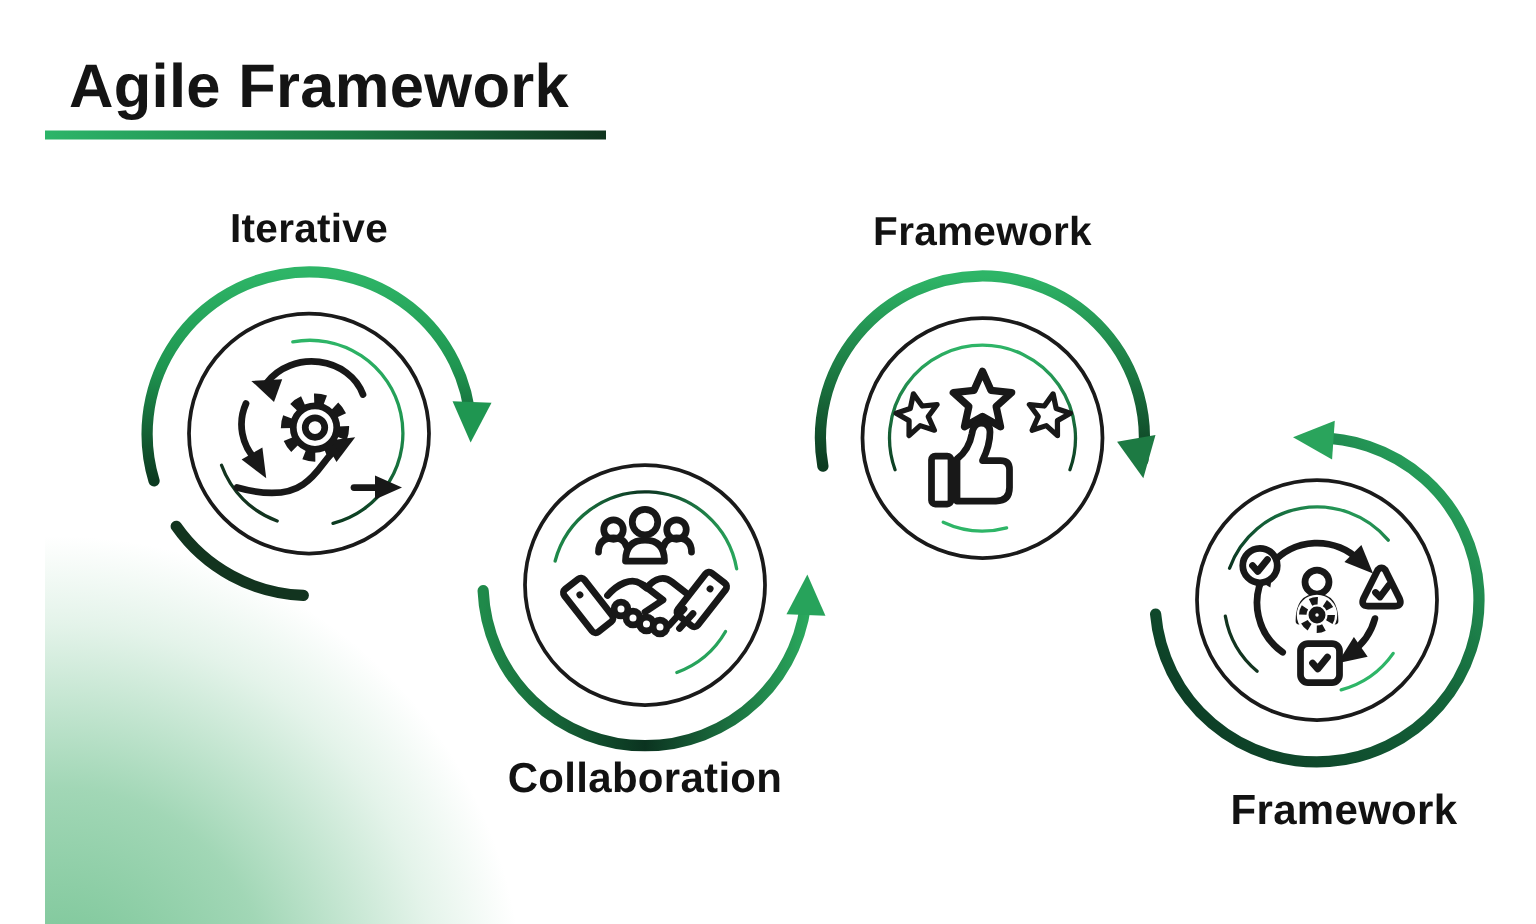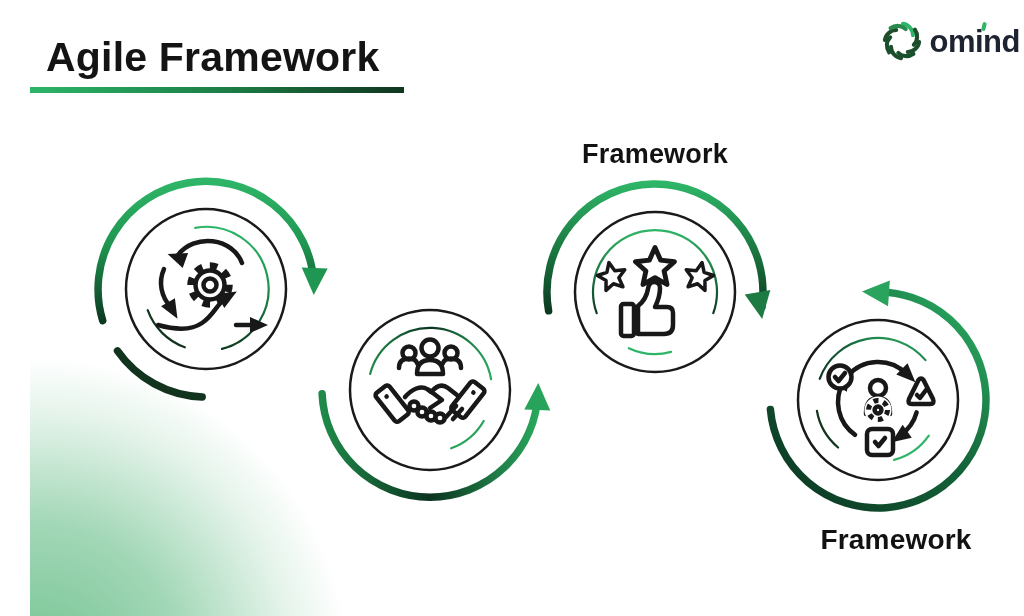--- a/index.html
+++ b/index.html
@@ -45,39 +45,23 @@
 </style>
 </head>
 <body>
 
 <div class="canvas">
   <div class="blob"></div>
 
   <h1 class="title">Agile Framework</h1>
   <div class="title-underline"></div>
 
-  <div class="logo">
-    <svg width="42" height="42" viewBox="0 0 44 44">
-      <g fill="none" stroke-linecap="round" stroke-width="4.2">
-        <path d="M23,4 C29,5 33.5,10 33.5,16" stroke="#2eb567"></path>
-        <path d="M23,4 C29,5 33.5,10 33.5,16" stroke="#1d4d2b" transform="rotate(45 22 22)"></path>
-        <path d="M23,4 C29,5 33.5,10 33.5,16" stroke="#1d4d2b" transform="rotate(90 22 22)"></path>
-        <path d="M23,4 C29,5 33.5,10 33.5,16" stroke="#17502c" transform="rotate(135 22 22)"></path>
-        <path d="M23,4 C29,5 33.5,10 33.5,16" stroke="#1d4d2b" transform="rotate(180 22 22)"></path>
-        <path d="M23,4 C29,5 33.5,10 33.5,16" stroke="#17502c" transform="rotate(225 22 22)"></path>
-        <path d="M23,4 C29,5 33.5,10 33.5,16" stroke="#1d4d2b" transform="rotate(270 22 22)"></path>
-        <path d="M23,4 C29,5 33.5,10 33.5,16" stroke="#2a8a4d" transform="rotate(315 22 22)"></path>
-      </g>
-    </svg>
-    <div class="logo-text">
-      <span>omind</span>
-      <div class="logo-accent"></div>
-    </div>
-  </div>
-
+
+  <div class="node-label" id="lbl-iterative">Iterative</div>
+  <div class="node-label" id="lbl-collaboration">Collaboration</div>
   <div class="node-label" id="lbl-feedback">Framework</div>
   <div class="node-label" id="lbl-adaptation">Framework</div>
 
   <div class="node" id="node-iterative">
     <svg width="280" height="280" viewBox="0 0 280 280">
       <defs>
         <linearGradient id="g-it" x1="0" y1="0" x2="0" y2="1">
           <stop offset="0" stop-color="#2eb567"></stop>
             <stop offset="0.45" stop-color="#1f9651"></stop>
             <stop offset="1" stop-color="#0c3a20"></stop>

